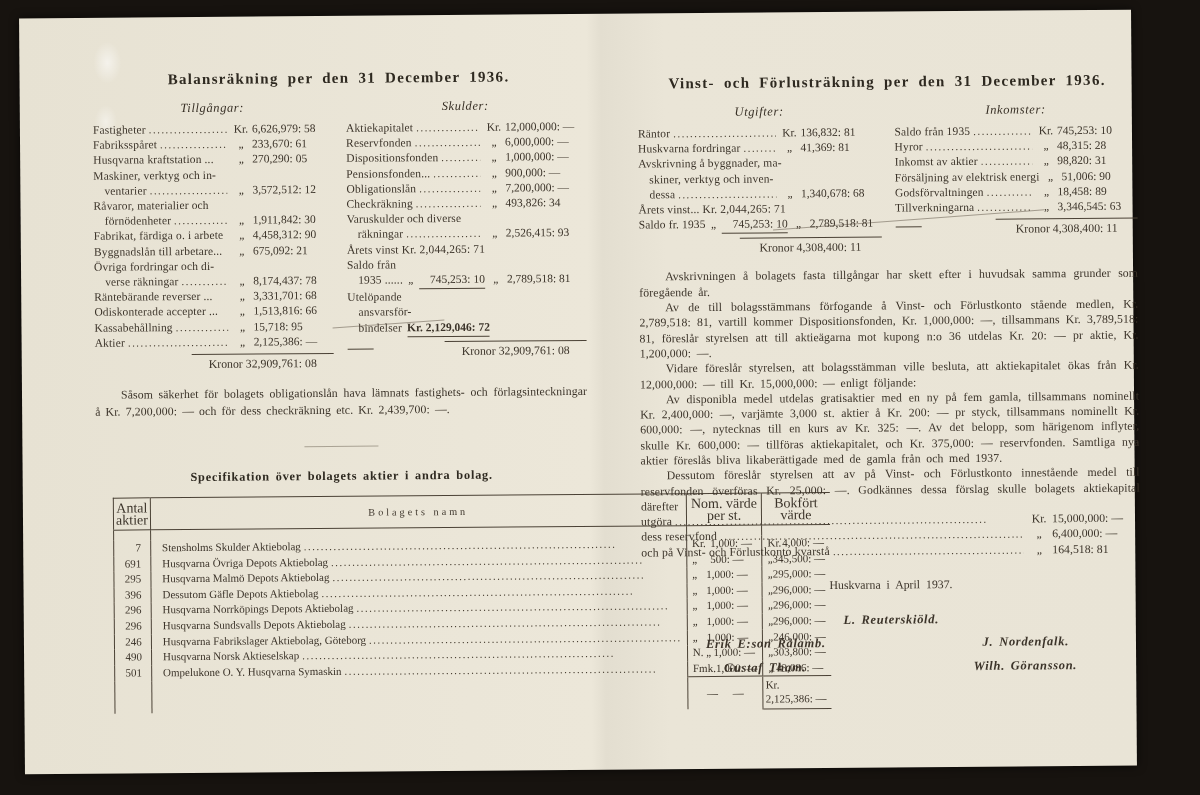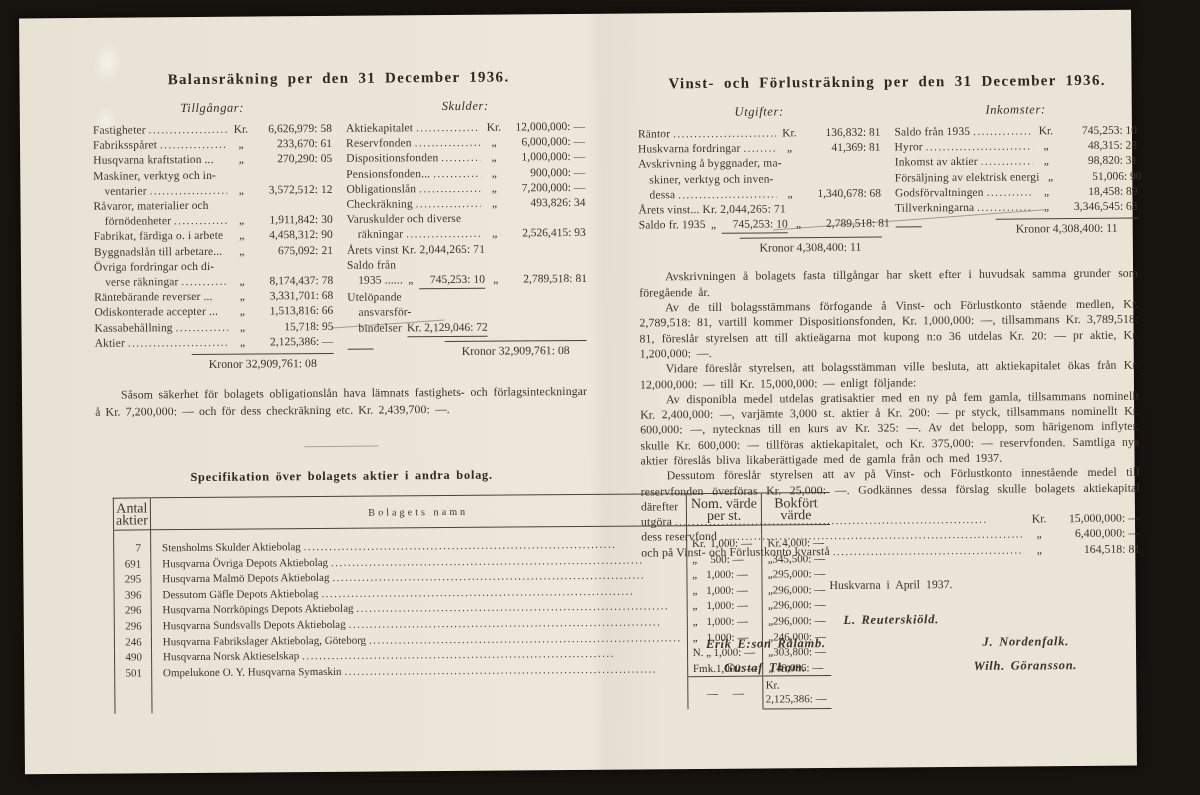--- a/index.html
+++ b/index.html
@@ -29,24 +29,24 @@
   .fin{display:flex;gap:14px;margin-top:13px;}
   .fincol{flex:1;min-width:0;}
   .finhead{font-style:italic;text-align:center;font-size:12.5px;letter-spacing:.6px;margin-bottom:6px;color:#372f25;}
   .frow{display:flex;align-items:baseline;font-size:11.5px;line-height:15.2px;white-space:nowrap;}
   .lbl{flex:none;letter-spacing:.15px;}
   .ind{padding-left:11px;}
   .sp{flex:1;min-width:0;}
   .dots{flex:1;min-width:0;overflow:hidden;margin:0 3px;}
   .dots::after{content:"..........................................................................";letter-spacing:1.6px;font-size:10.5px;color:#4a4134;}
   .cur{flex:none;width:22px;text-align:center;}
-  .amt{flex:none;width:80px;text-align:right;}
+  .amt{flex:none;width:80px;}
   .icur{flex:none;width:16px;text-align:center;}
   .iamt{flex:none;width:66px;text-align:right;border-bottom:1px solid #4b4236;padding-bottom:1px;}
-  .ul2{border-bottom:1px solid #4b4236;margin-left:5px;padding-bottom:1px;}
+  .ul2{border-bottom:1px solid #4b4236;margin-left:5px;padding-bottom:1px;font-weight:bold;}
   .trow{display:flex;justify-content:flex-end;position:relative;margin-top:4px;font-size:11.8px;}
   .tline{border-top:1.2px solid #4b4236;padding-top:2px;min-width:142px;text-align:center;}
   .trow .dashmark{position:absolute;left:0;top:7px;width:26px;border-top:1.2px solid #4b4236;}
   
   .note{margin-top:14px;font-size:11.8px;line-height:16.5px;text-align:justify;text-indent:26px;letter-spacing:.1px;word-spacing:2px;}
   .mid-rule{width:74px;height:1px;background:rgba(72,62,47,.4);margin:28px auto 0 auto;}
   
   .spec-title{text-align:center;font-weight:bold;font-size:12.3px;letter-spacing:.8px;word-spacing:2px;margin-top:22px;color:#2e2920;}
   table.spec{border-collapse:collapse;margin-top:12px;margin-left:17px;width:435px;border-top:1.2px solid #4b4236;border-left:1px solid #4b4236;font-size:11px;}
   table.spec th{font-weight:normal;font-size:14px;line-height:11.5px;border-bottom:1px solid #4b4236;padding:4px 2px;vertical-align:middle;}

